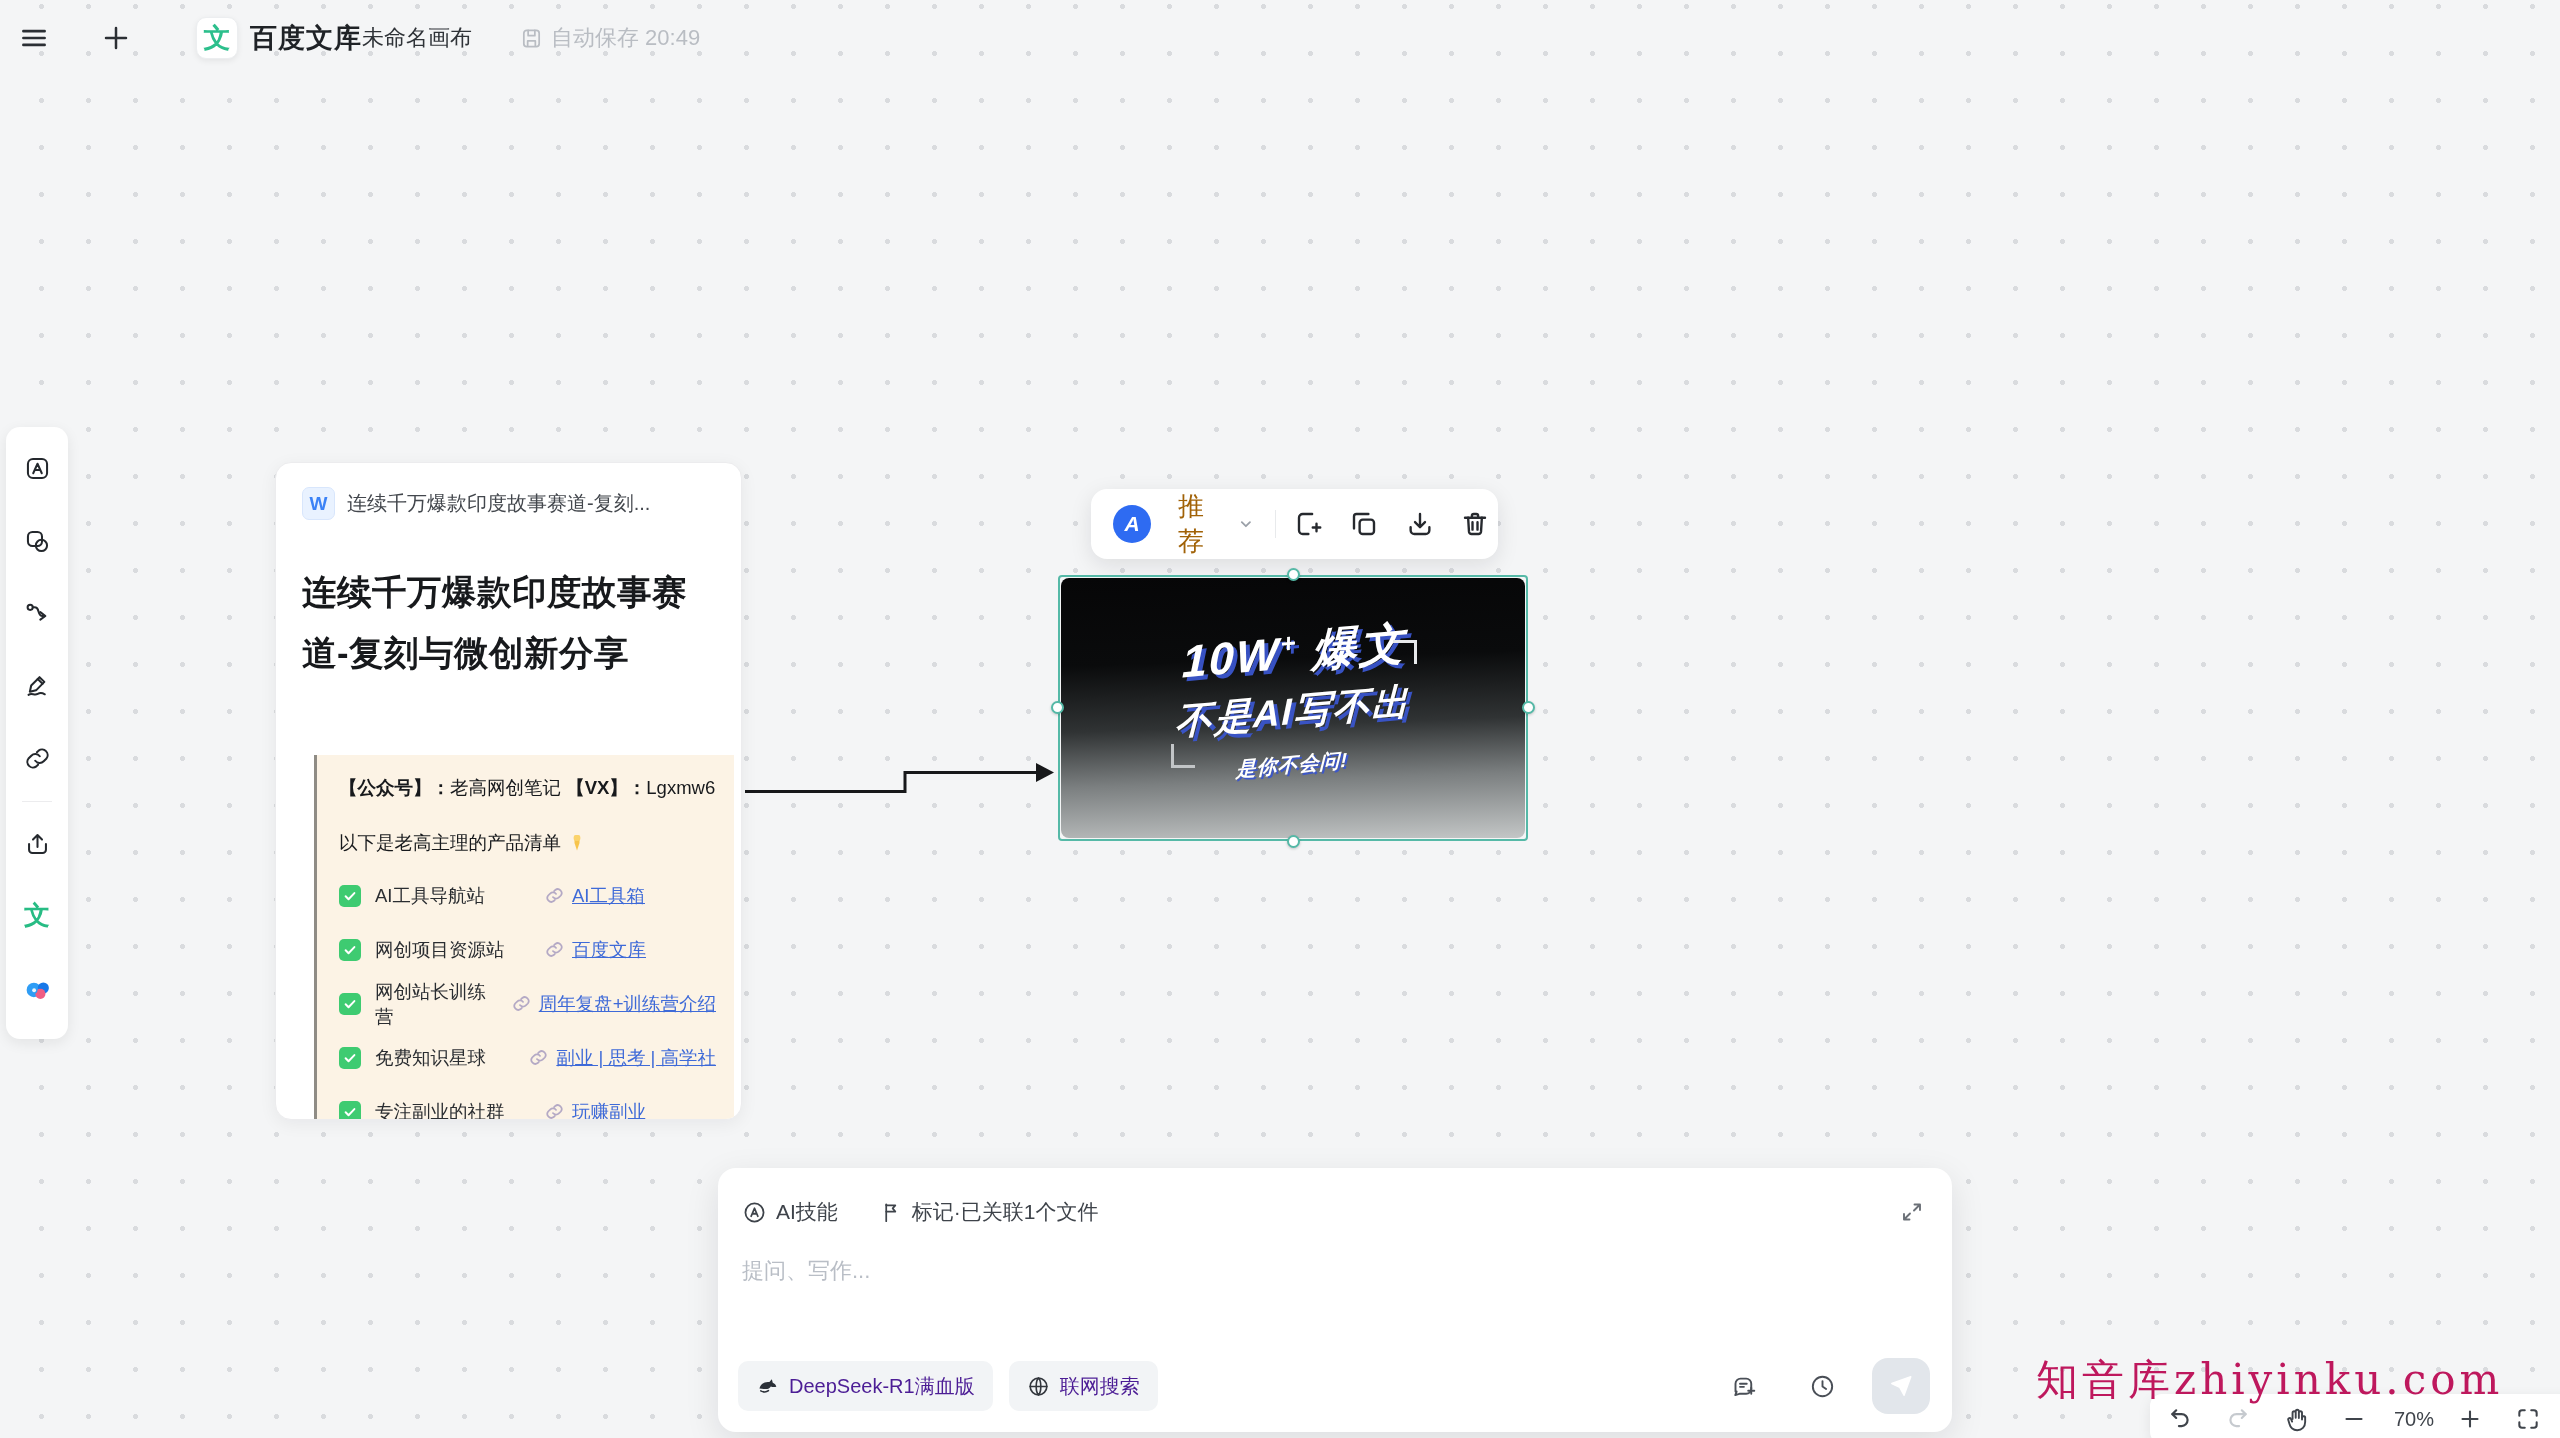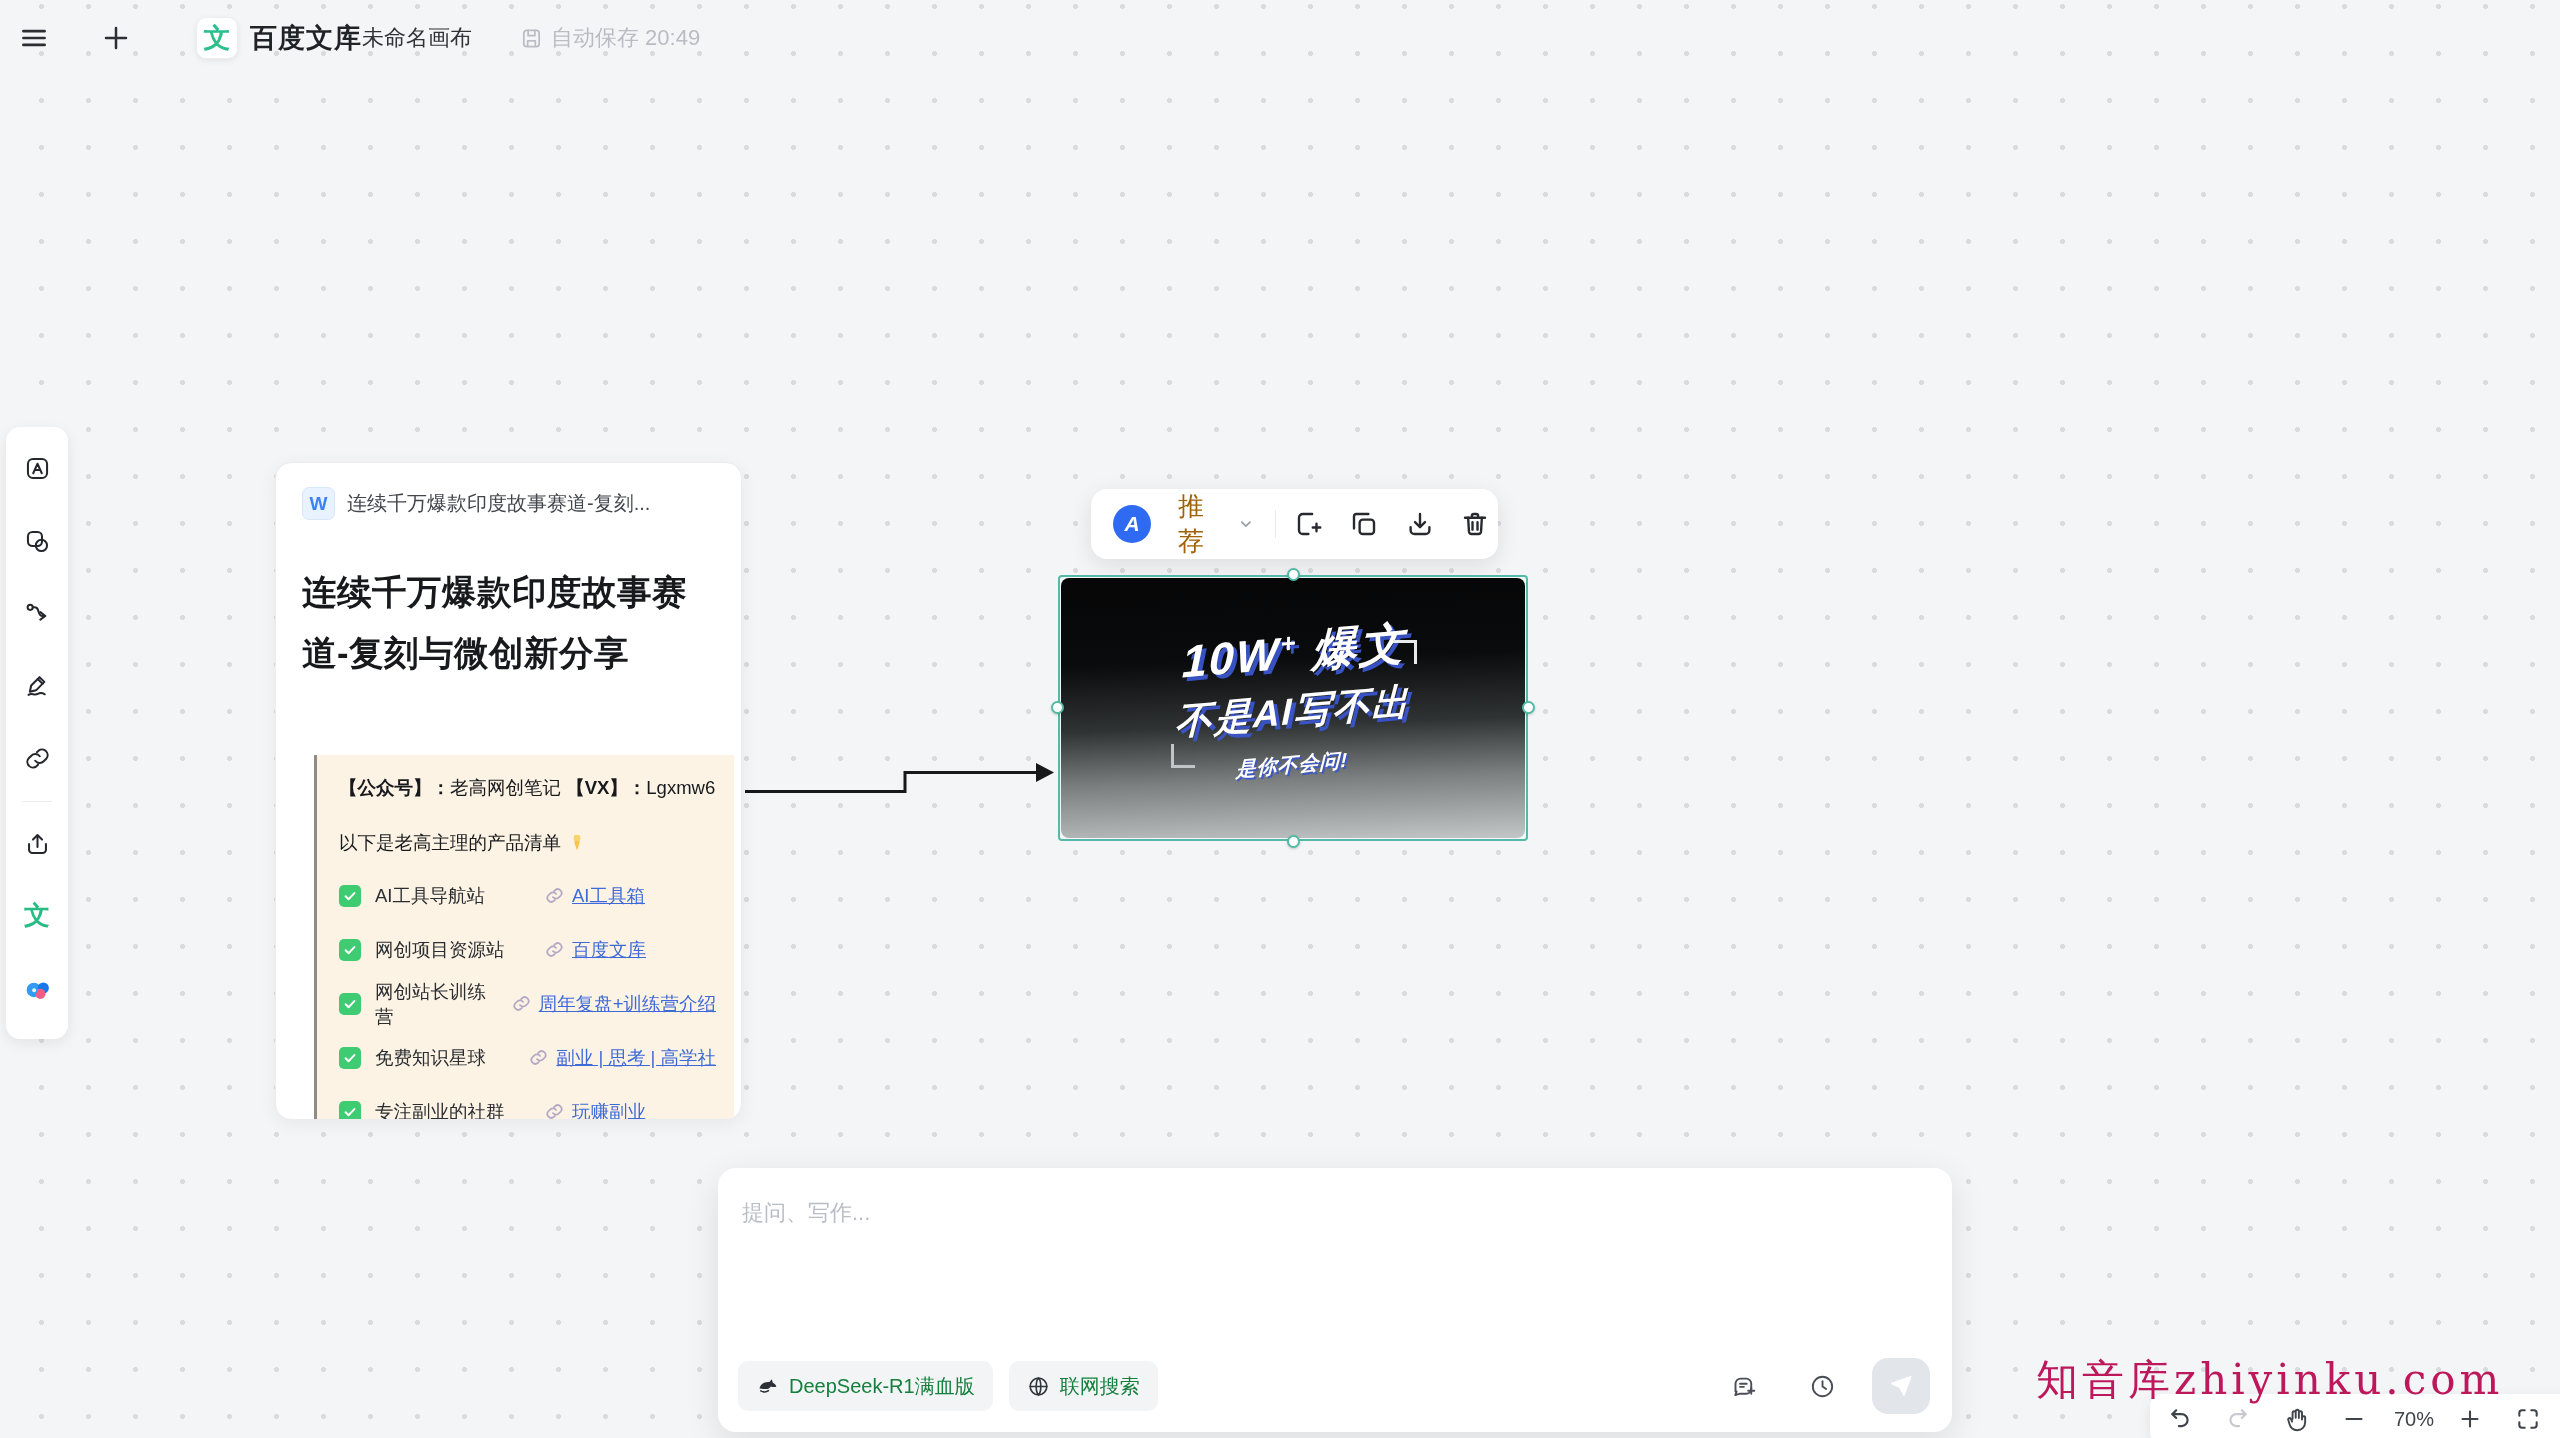--- a/index.html
+++ b/index.html
@@ -109,21 +109,21 @@
   .ai-chip { display:flex; align-items:center; cursor:pointer; }
   .ai-chip span { font-size:21px; color:#3e434a; margin-left:9px; }
   .ai-chip + .ai-chip { margin-left:42px; }
   .expand-btn { margin-left:auto; cursor:pointer; }
   .ai-input { margin:32px 28px 0 24px; width:1100px; border:none; outline:none; font-size:22px; color:#2a2e33;
               background:transparent; font-family:inherit; }
   .ai-input::placeholder { color:#b9bec6; }
   .ai-row3 { position:absolute; left:20px; right:22px; bottom:18px; display:flex; align-items:center; }
   .pill { display:flex; align-items:center; background:#f2f4f6; border-radius:10px; height:50px; padding:0 18px;
           cursor:pointer; }
-  .pill span { font-size:20px; color:#15803d; margin-left:10px; }
+  .pill span { font-size:20px; color:#4c1d95; margin-left:10px; }
   .pill + .pill { margin-left:16px; }
   .ai-right-icons { margin-left:auto; display:flex; align-items:center; }
   .round-icon { width:44px; height:44px; display:flex; align-items:center; justify-content:center; cursor:pointer;
                 margin-left:34px; }
   .send-btn { width:58px; height:56px; background:#e2e6eb; border-radius:16px; display:flex; align-items:center;
               justify-content:center; margin-left:28px; cursor:pointer; }
 
   
   .zoom-bar { position:absolute; left:2150px; top:1394px; width:430px; height:50px; background:#fff;
               border-radius:12px; box-shadow:0 4px 14px rgba(20,24,31,.08); display:flex; align-items:center;
@@ -355,20 +355,39 @@
     <div class="bracket bl"></div>
   </div>
   <div class="frame"></div>
   <div class="handle t"></div>
   <div class="handle b"></div>
   <div class="handle l"></div>
   <div class="handle r"></div>
 </div>
 
 <div class="ai-panel">
+  <div class="ai-row1">
+    <div class="ai-chip">
+      <svg width="25" height="25" viewBox="0 0 24 24" fill="none" stroke="#3e434a" stroke-width="1.7" stroke-linecap="round" stroke-linejoin="round">
+          <circle cx="12" cy="12" r="8.7"></circle>
+          <path d="M8.8 15.6L12 7.9l3.2 7.7M10 13.2h4"></path>
+        </svg>
+      <span>AI技能</span>
+    </div>
+    <div class="ai-chip">
+      <svg width="23" height="23" viewBox="0 0 24 24" fill="none" stroke="#3e434a" stroke-width="1.8" stroke-linecap="round" stroke-linejoin="round">
+          <path d="M6.5 3.5V21"></path>
+          <path d="M6.5 4.5h9.5l-2.8 3.2 2.8 3.3H6.5"></path>
+        </svg>
+      <span>标记·已关联1个文件</span>
+    </div>
+    <svg class="expand-btn" width="24" height="24" viewBox="0 0 24 24" fill="none" stroke="#6b7077" stroke-width="1.9" stroke-linecap="round" stroke-linejoin="round">
+        <path d="M14.5 4.5H20v5.5M20 4.5l-6 6M9.5 19.5H4V14M4 19.5l6-6"></path>
+      </svg>
+  </div>
   <input class="ai-input" placeholder="提问、写作..." style="">
   <div class="ai-row3">
     <div class="pill">
       <svg width="23" height="23" viewBox="0 0 24 24">
           <path d="M3.6 14.2c.9-4.6 5.6-7.6 10.4-6.8l2.5-3 1 3.6c2 .8 3.3 2.3 3.7 4.2-2.1.7-4.1.5-5.7-.3-.9 1.7-2.9 2.8-5.3 2.8-2.5 0-4.7-.2-6.6-.5z" fill="#2b3038"></path>
           <path d="M5 16.5c2.5 1.3 6 1.4 8-0.2" stroke="#2b3038" stroke-width="1.6" fill="none" stroke-linecap="round"></path>
         </svg>
       <span>DeepSeek-R1满血版</span>
     </div>
     <div class="pill">

